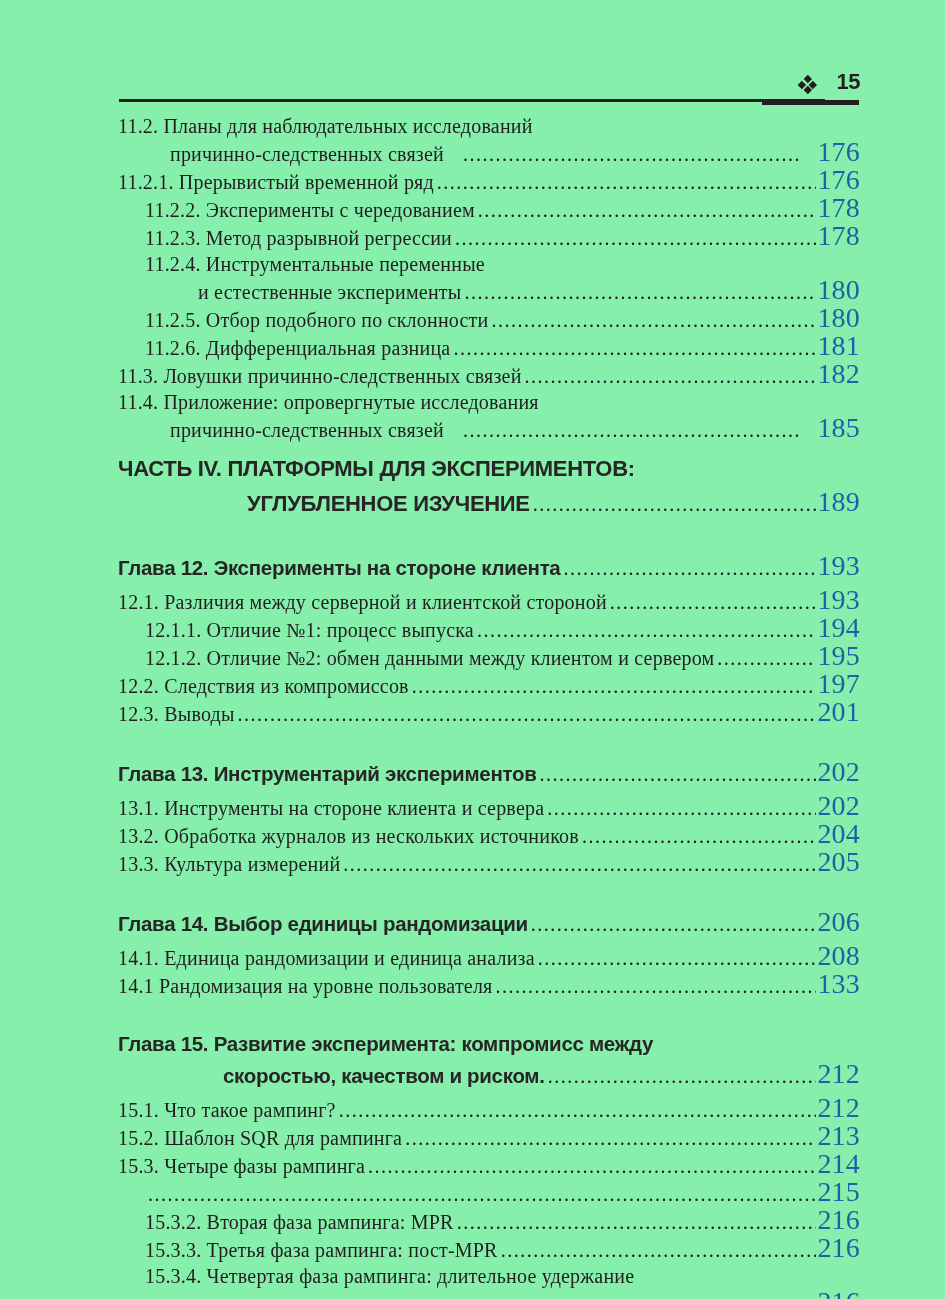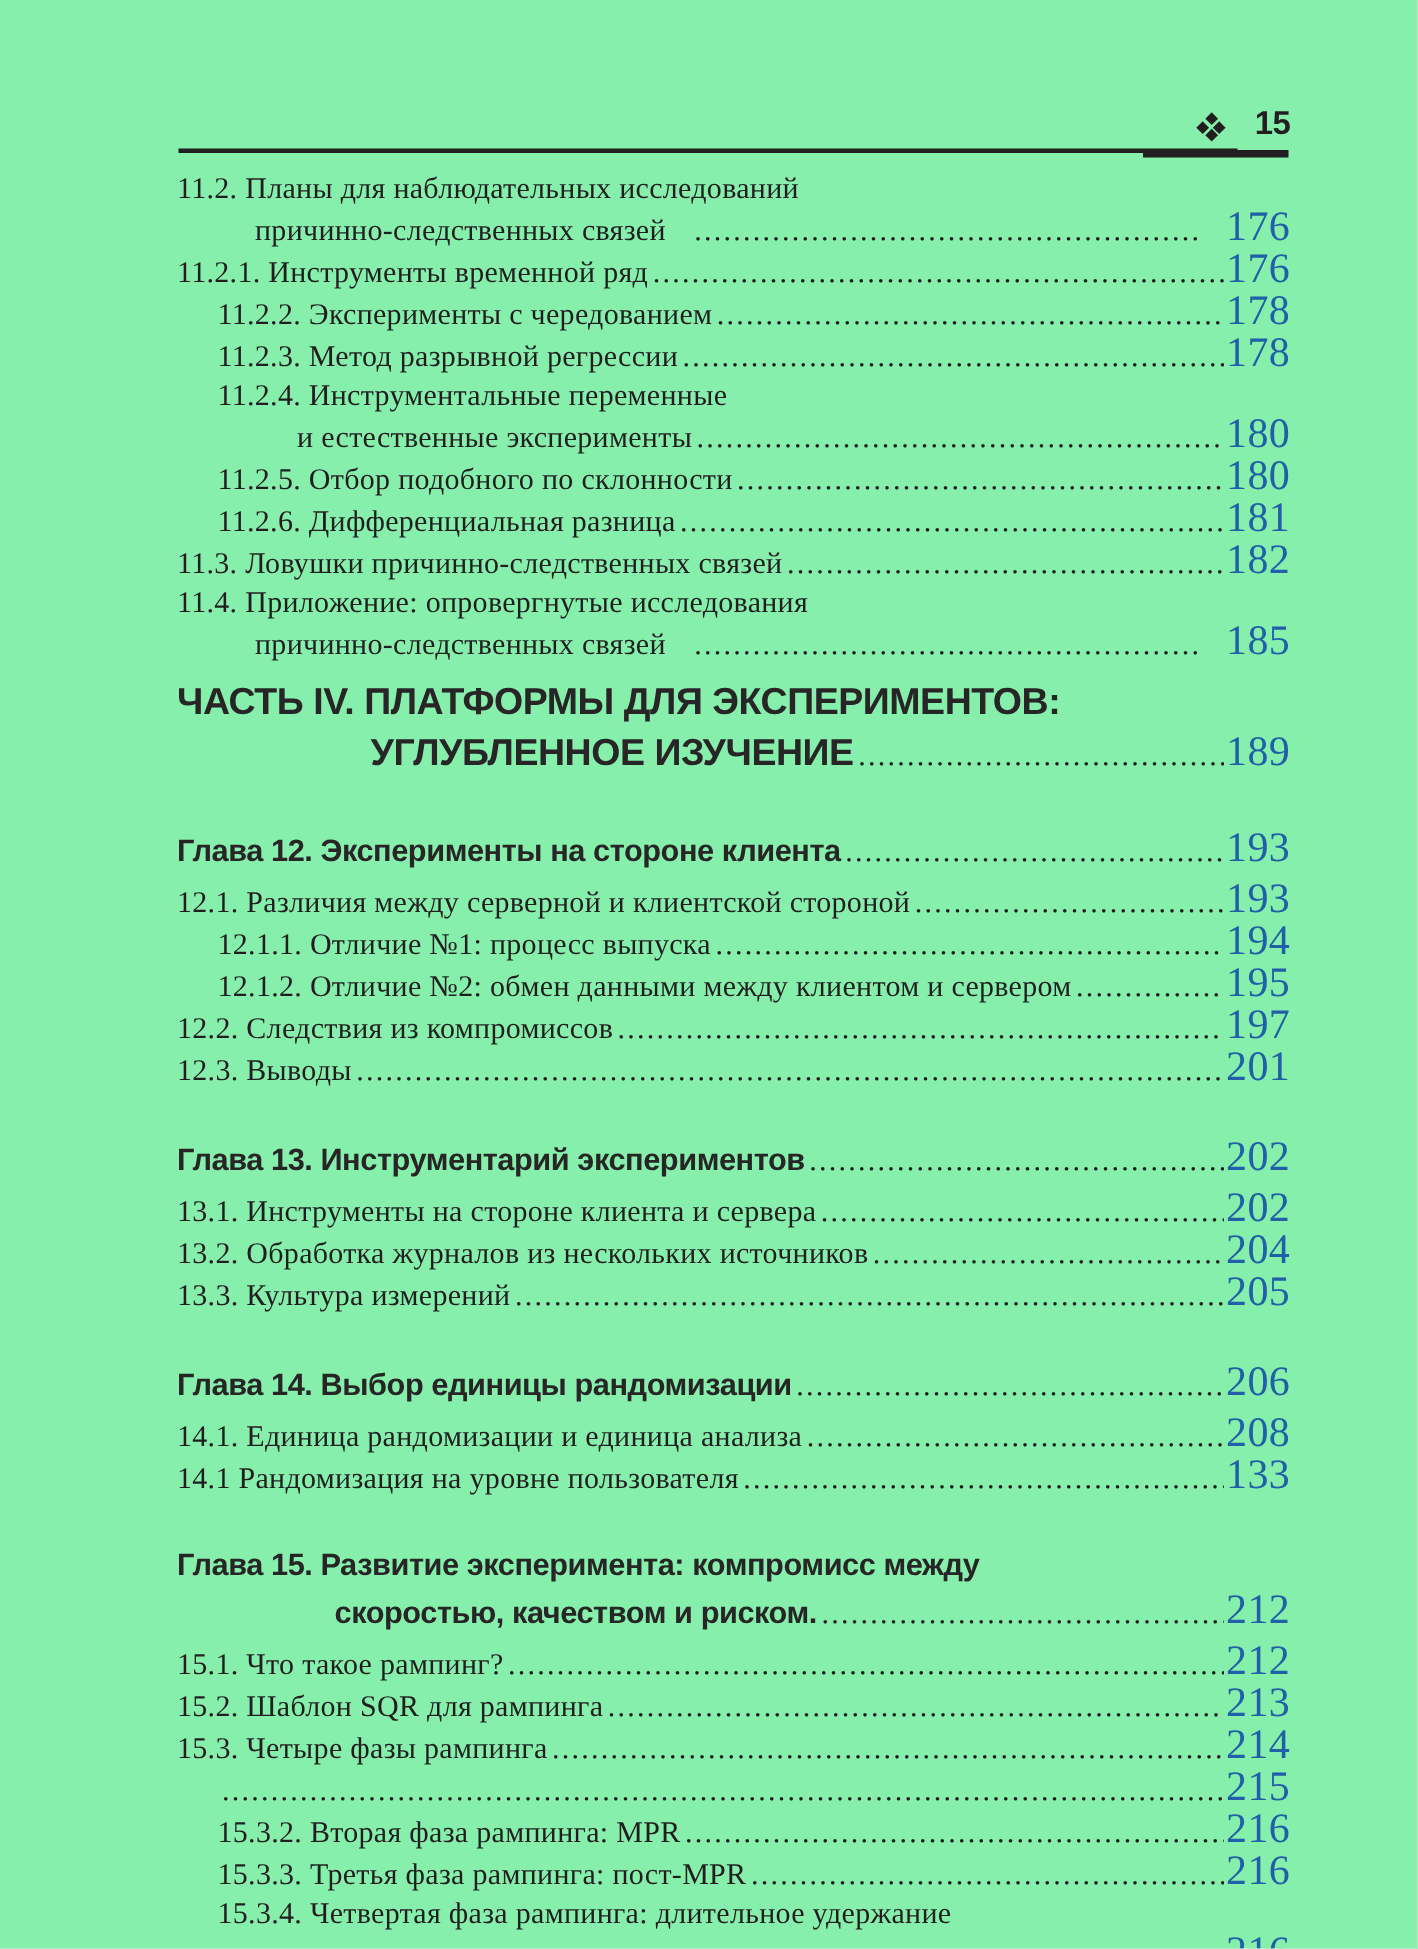--- a/index.html
+++ b/index.html
@@ -67,21 +67,21 @@
   .ind3 { padding-left:80px; }   
   .ind4 { padding-left:105px; }  
   .ind5 { padding-left:129px; }  
 
   
   .s-part-line1, .s-part-line2 { line-height:33px; }
   .s-part-line1 { margin-top:9px; }
   .s-part-line2 { margin-bottom:2px; }
   .s-part-line1 .txt, .s-part-line2 .txt {
     font-family:"Liberation Sans", sans-serif;
-    font-weight:700; font-size:25px;
+    font-weight:700; font-size:22px;
     letter-spacing:-0.3px; color:#272525;text-align:right;
   }
 
   
   .s-chapter-line1, .s-chapter-line2 { line-height:30px; }
   .s-chapter-line1 { margin-top:30px; }
   .s-chapter-line1.has-page, .s-chapter-line2 { margin-bottom:4px; }
   .s-chapter-line1 .txt, .s-chapter-line2 .txt {
     font-family:"Liberation Sans", sans-serif;
     font-weight:700; font-size:20.5px;
@@ -106,21 +106,21 @@
   <div class="toc" id="toc">
       <div class="row s-entry ind0">
         <span class="txt">11.2. Планы для наблюдательных исследований</span>
       </div>
       <div class="row s-entry ind2 has-page">
         <span class="txt">причинно-следственных связей</span>
         <span class="leader"></span>
         <span class="pg">176</span>
       </div>
       <div class="row s-entry ind0 has-page">
-        <span class="txt">11.2.1. Инструменты временной ряд</span>
+        <span class="txt">11.2.1. Прерывистый временной ряд</span>
         <span class="leader"></span>
         <span class="pg">176</span>
       </div>
       <div class="row s-entry ind1 has-page">
         <span class="txt">11.2.2. Эксперименты с чередованием</span>
         <span class="leader"></span>
         <span class="pg">178</span>
       </div>
       <div class="row s-entry ind1 has-page">
         <span class="txt">11.2.3. Метод разрывной регрессии</span>

